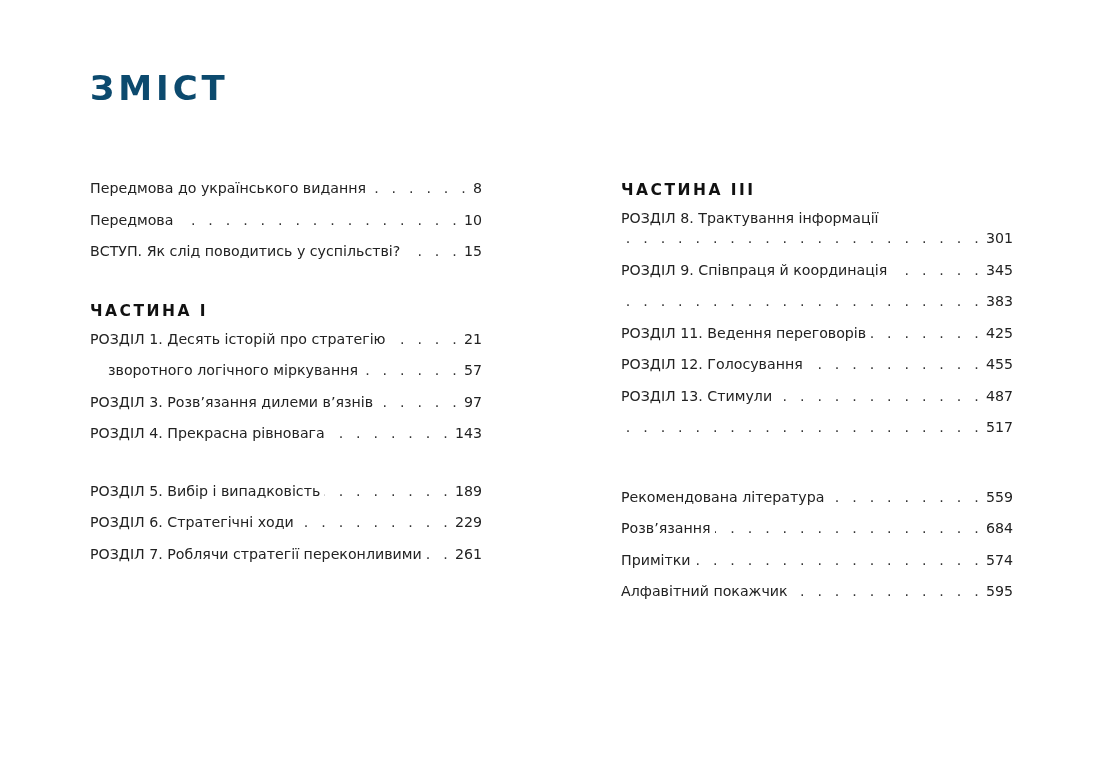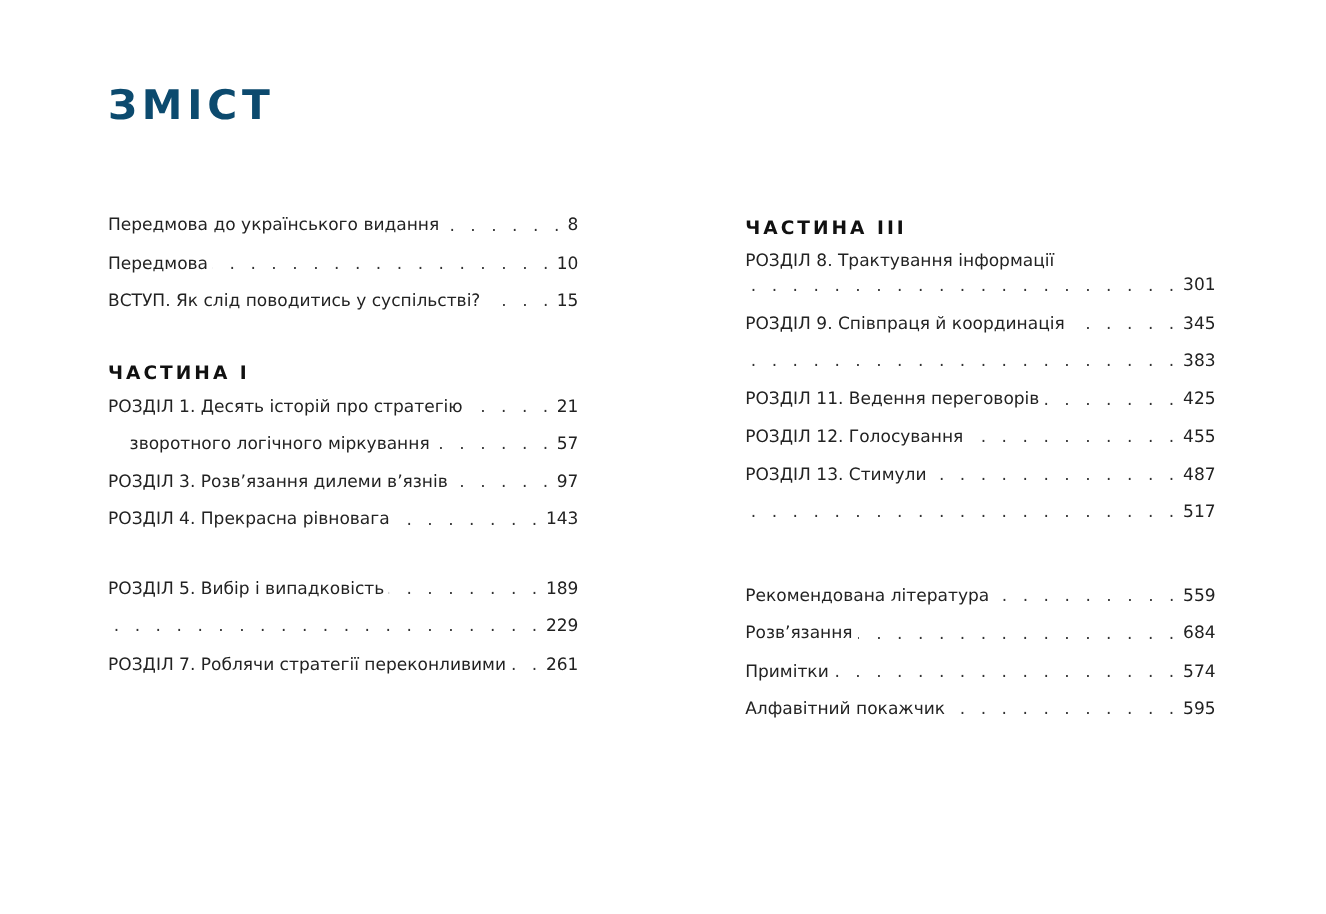--- a/index.html
+++ b/index.html
@@ -104,20 +104,21 @@
 
   <div class="entry">
     <div class="row">
       <span class="label">РОЗДІЛ 5. Вибір і випадковість</span>
       <span class="leader">. . . . . . . . . . . . . . . . . . . . . . . . . . . . . . . . . . . . . . . . . . . . . .</span>
       <span class="page">189</span>
     </div>
   </div>
   <div class="entry">
     <div class="row">
+      <span class="label">РОЗДІЛ 6. Стратегічні ходи</span>
       <span class="leader">. . . . . . . . . . . . . . . . . . . . . . . . . . . . . . . . . . . . . . . . . . . . . .</span>
       <span class="page">229</span>
     </div>
   </div>
   <div class="entry">
     <div class="row">
       <span class="label">РОЗДІЛ 7. Роблячи стратегії переконливими</span>
       <span class="leader">. . . . . . . . . . . . . . . . . . . . . . . . . . . . . . . . . . . . . . . . . . . . . .</span>
       <span class="page">261</span>
     </div>

